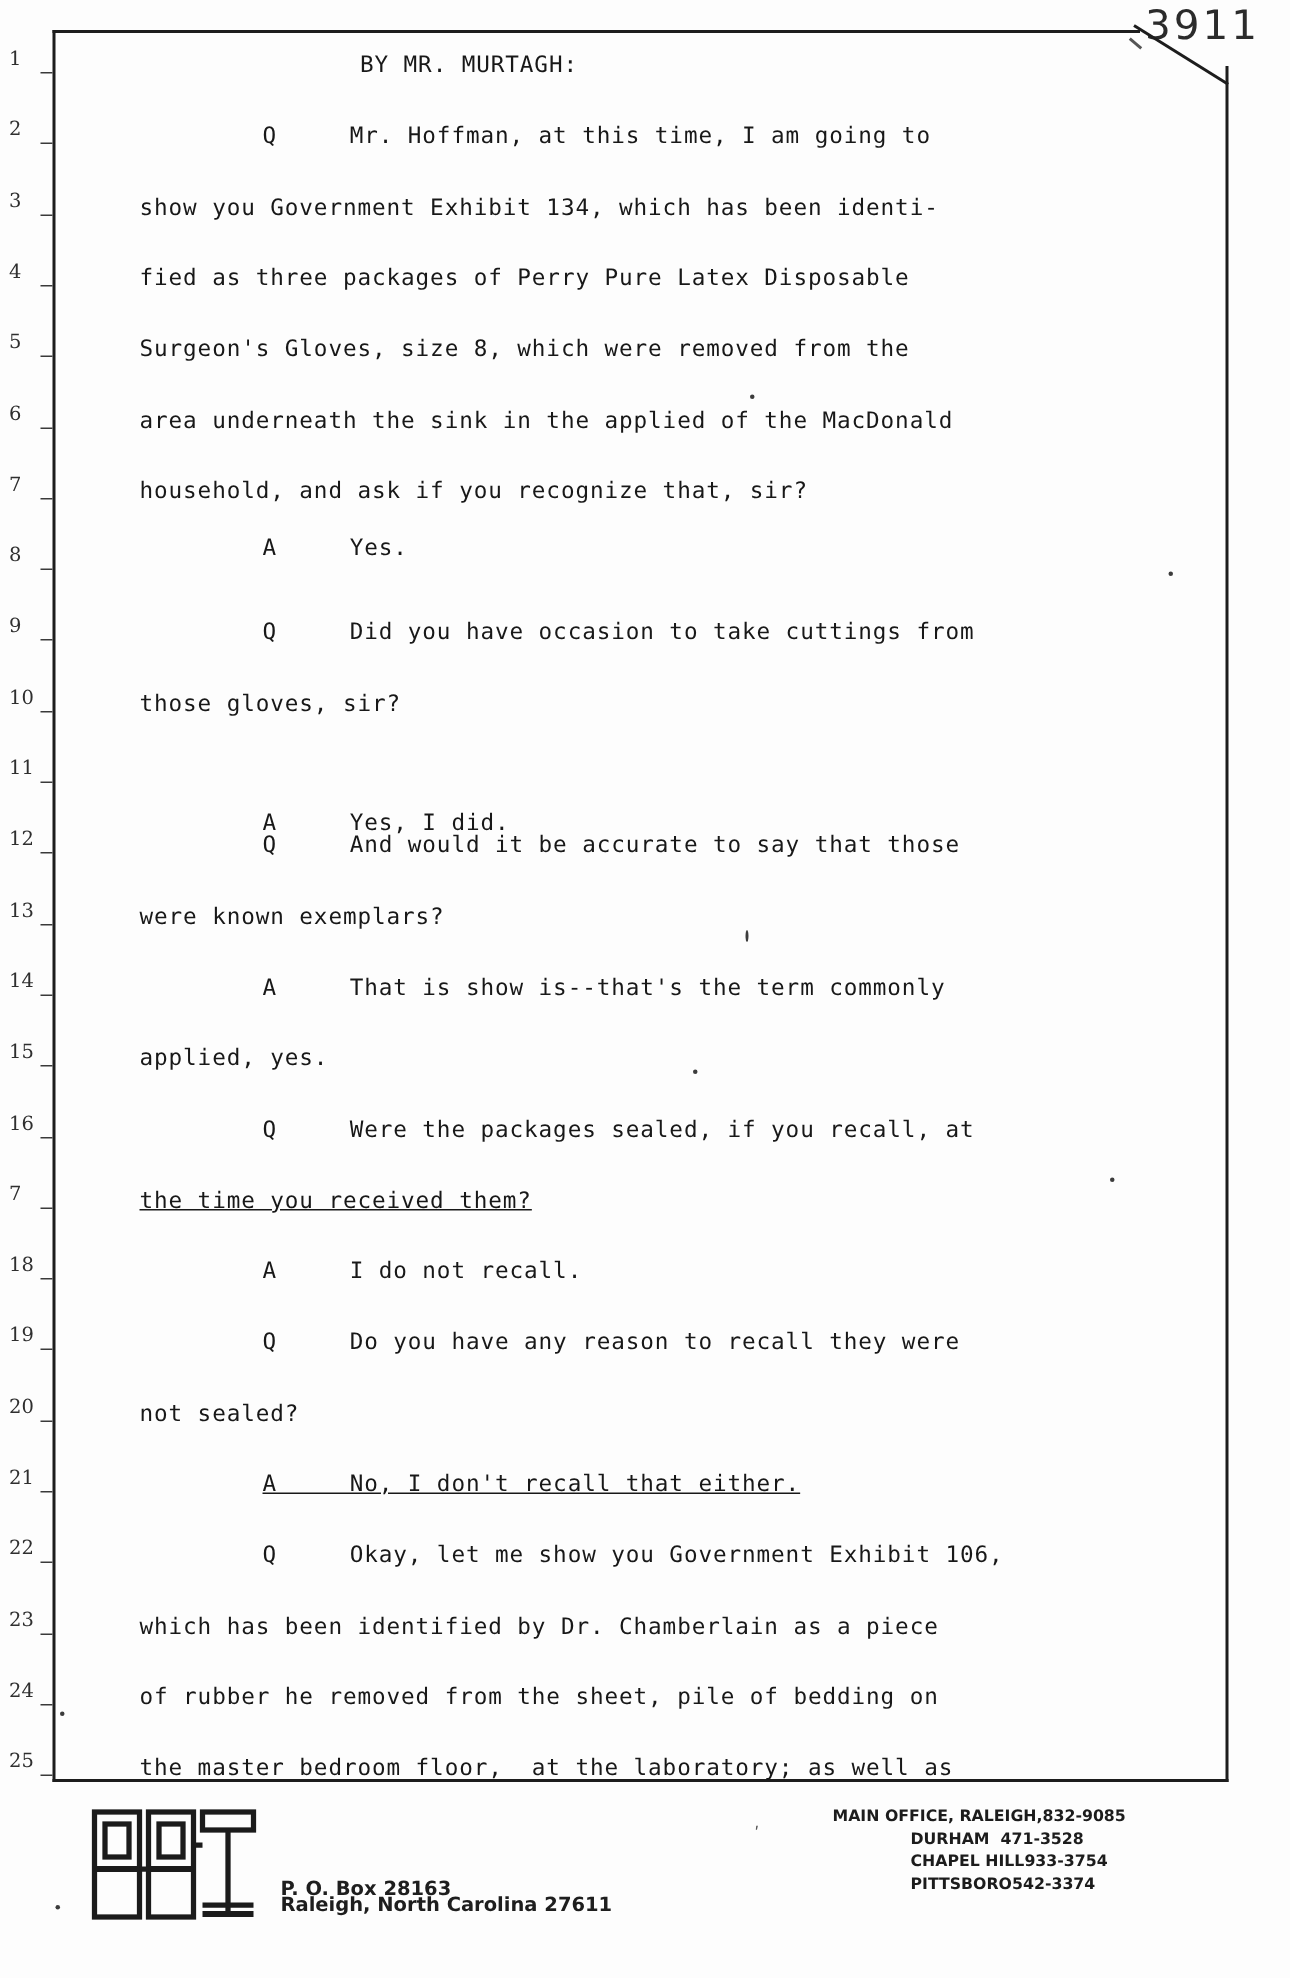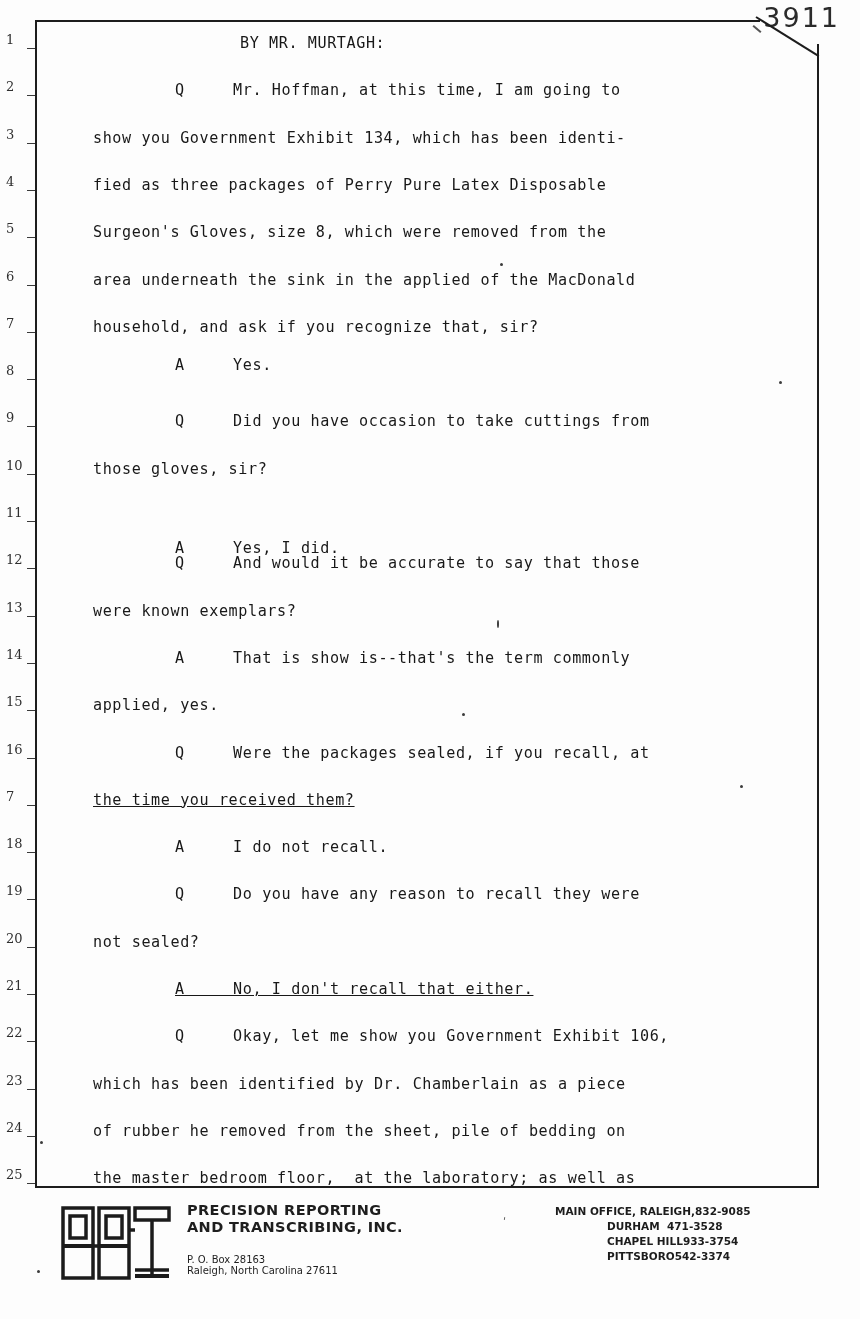--- a/index.html
+++ b/index.html
@@ -166,22 +166,22 @@
     font-weight: 700;
     letter-spacing: 0.4px;
     color: #1e1e1e;
     line-height: 17px;
   }
   .footer-address {
     position: absolute;
     left: 152px;
     top: 58px;
     font-family: "DejaVu Sans", sans-serif;
-    font-size: 10px;
-    font-weight: 400;
+    font-size: 13px;
+    font-weight: 700;
     color: #1e1e1e;
     line-height: 11px;
   }
   .footer-offices {
     position: absolute;
     left: 520px;
     top: 8px;
     font-family: "DejaVu Sans", sans-serif;
     font-size: 10.5px;
     font-weight: 700;
@@ -327,24 +327,20 @@
           <path d="M72 30 L78 30"></path>
         </g>
         <g fill="#1b1b1b">
           <rect x="6" y="44" width="30" height="4"></rect>
           <rect x="42" y="44" width="30" height="4"></rect>
           <rect x="78" y="74" width="34" height="4"></rect>
         </g>
       </svg>
     </div>
 
-    <div class="footer-company">
-      <div>PRECISION REPORTING</div>
-      <div>AND TRANSCRIBING, INC.</div>
-    </div>
 
     <div class="footer-address">
       <div>P. O. Box 28163</div>
       <div>Raleigh, North Carolina 27611</div>
     </div>
 
     <div class="footer-mark">ʹ</div>
 
     <div class="footer-offices" id="offices"><span class="row"><span class="city">MAIN OFFICE, RALEIGH,</span><span>832-9085</span></span><span class="row"><span class="city indent">DURHAM</span><span>471-3528</span></span><span class="row"><span class="city indent">CHAPEL HILL</span><span>933-3754</span></span><span class="row"><span class="city indent">PITTSBORO</span><span>542-3374</span></span></div>
   </div>

